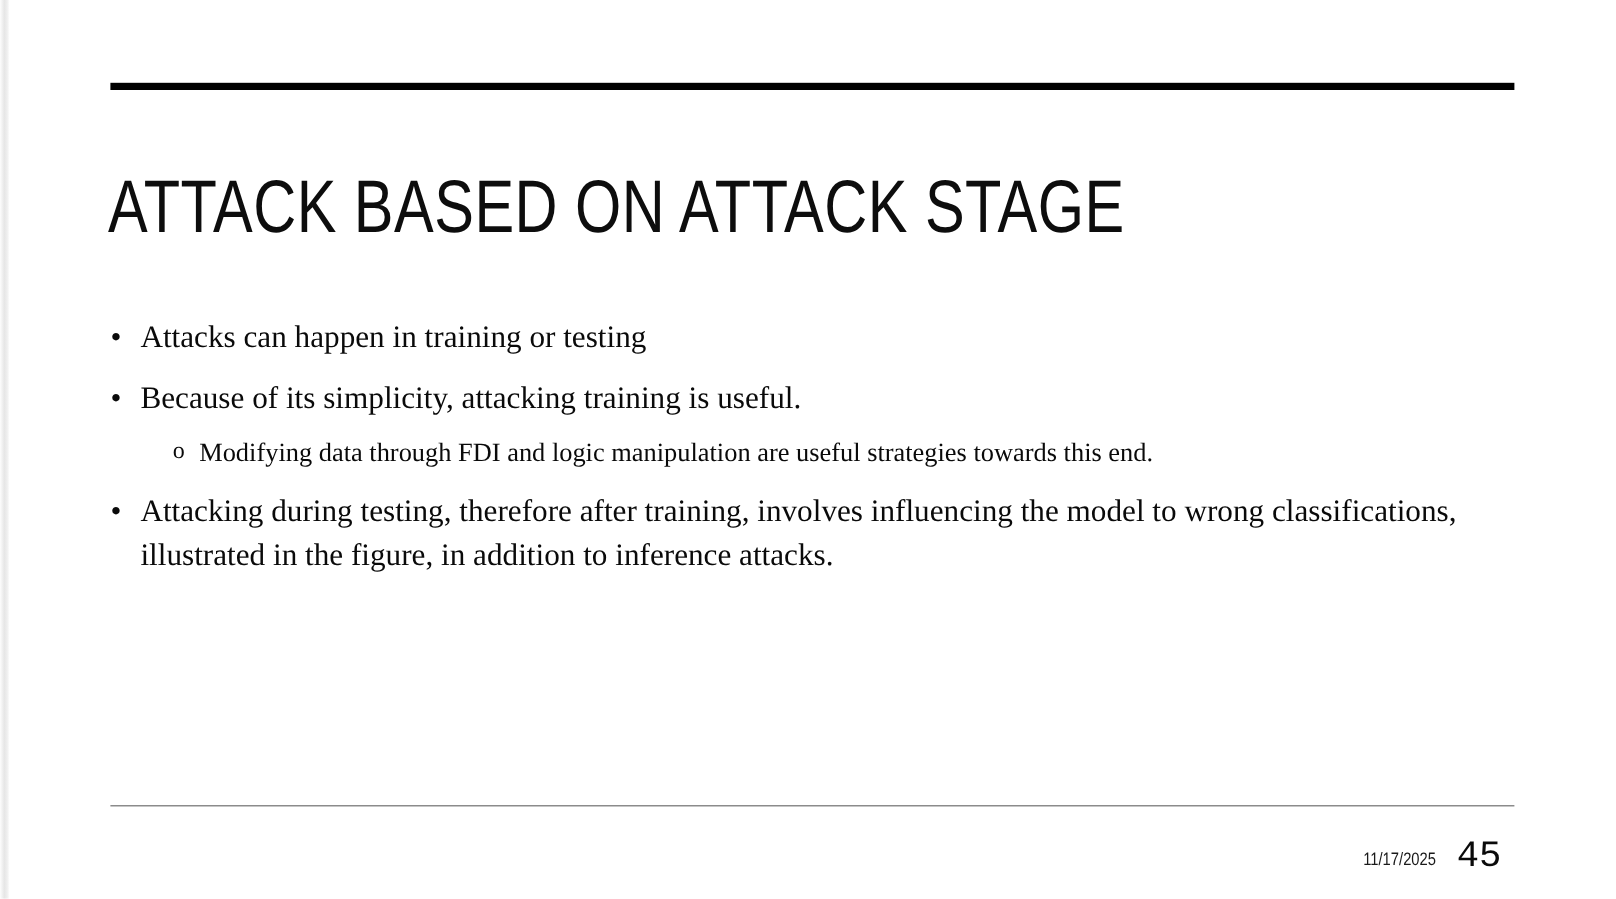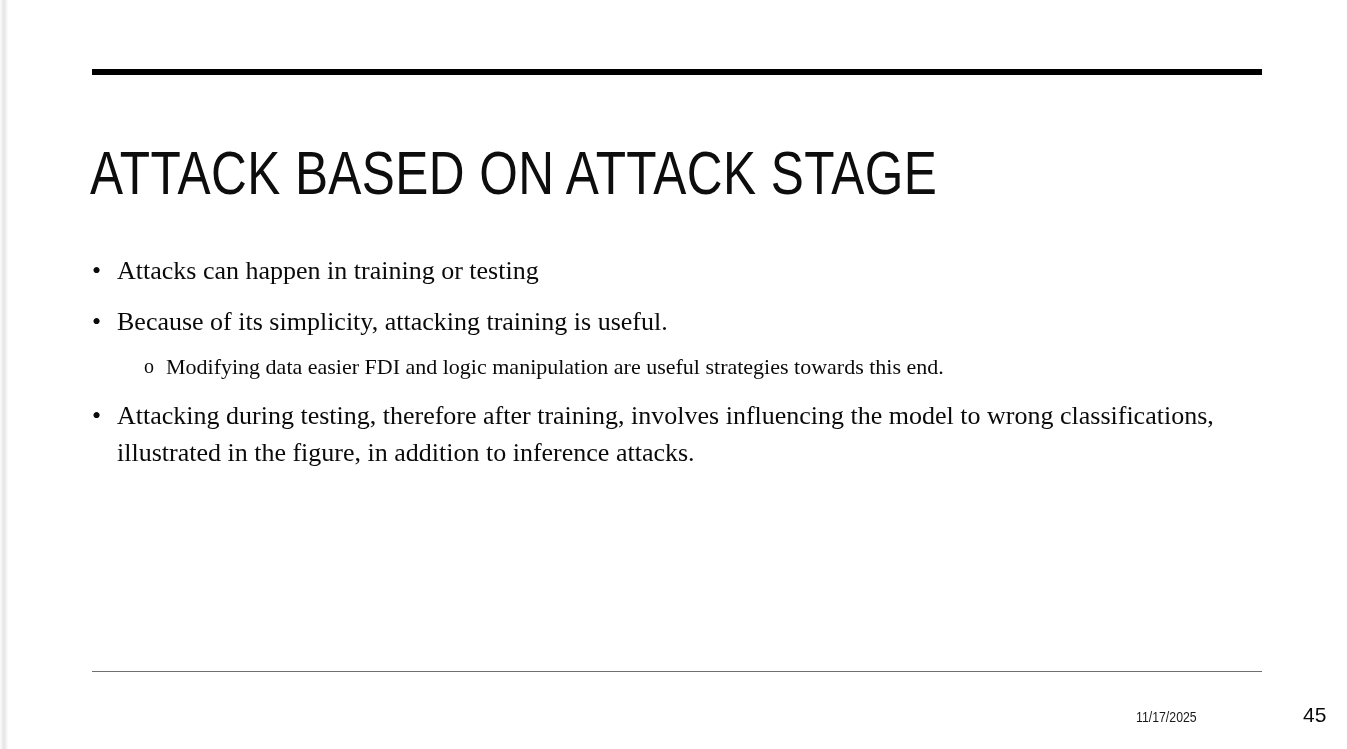--- a/index.html
+++ b/index.html
@@ -99,20 +99,21 @@
   .bullet-l2 .marker {
     position: absolute;
     left: 52px;
     top: 0;
     font-size: 20px;
     line-height: 33px;
   }
 
   .bullet-text {
     display: block;
+    margin-top: 10px;
   }
 
   
   .footer-rule {
     position: absolute;
     left: 92px;
     top: 671px;
     width: 1170px;
     height: 1px;
     background: #6f6f6f;
@@ -126,24 +127,24 @@
     font-size: 15px;
     line-height: 18px;
     color: #1a1a1a;
     transform: scaleX(0.82);
     transform-origin: left top;
     white-space: nowrap;
   }
 
   .footer-pagenum {
     position: absolute;
-    left: 1303px;
+    left: 1214px;
     top: 697px;
-    font-family: Liberation Sans, sans-serif;
-    font-size: 21px;
+    font-family: Liberation Mono, monospace;
+    font-size: 31px;
     line-height: 36px;
     color: #0a0a0a;
     white-space: nowrap;
   }
 </style>
 </head>
 <body>
 
 <div class="edge-strip"></div>
 
@@ -160,21 +161,21 @@
       <span class="bullet-text">Attacks can happen in training or testing</span>
     </div>
 
     <div class="bullet-row bullet-l1">
       <span class="marker">•</span>
       <span class="bullet-text">Because of its simplicity, attacking training is useful.</span>
     </div>
 
     <div class="bullet-row bullet-l2">
       <span class="marker">o</span>
-      <span class="bullet-text">Modifying data easier FDI and logic manipulation are useful strategies towards this end.</span>
+      <span class="bullet-text">Modifying data through FDI and logic manipulation are useful strategies towards this end.</span>
     </div>
 
     <div class="bullet-row bullet-l1">
       <span class="marker">•</span>
       <span class="bullet-text">Attacking during testing, therefore after training, involves influencing the model to wrong classifications, illustrated in the figure, in addition to inference attacks.</span>
     </div>
 
   </div>
 
   <div class="footer-rule"></div>

